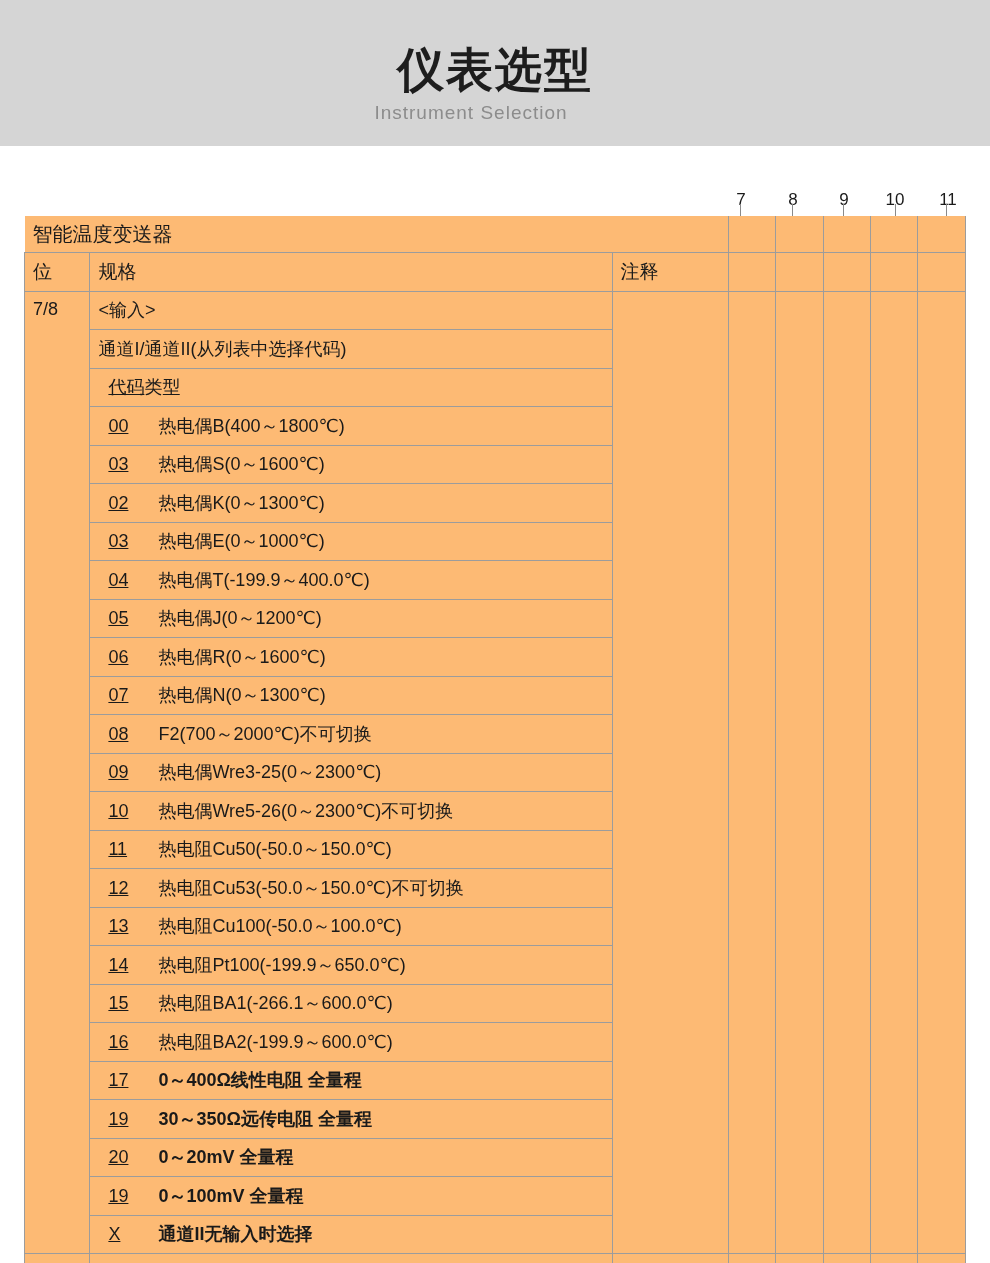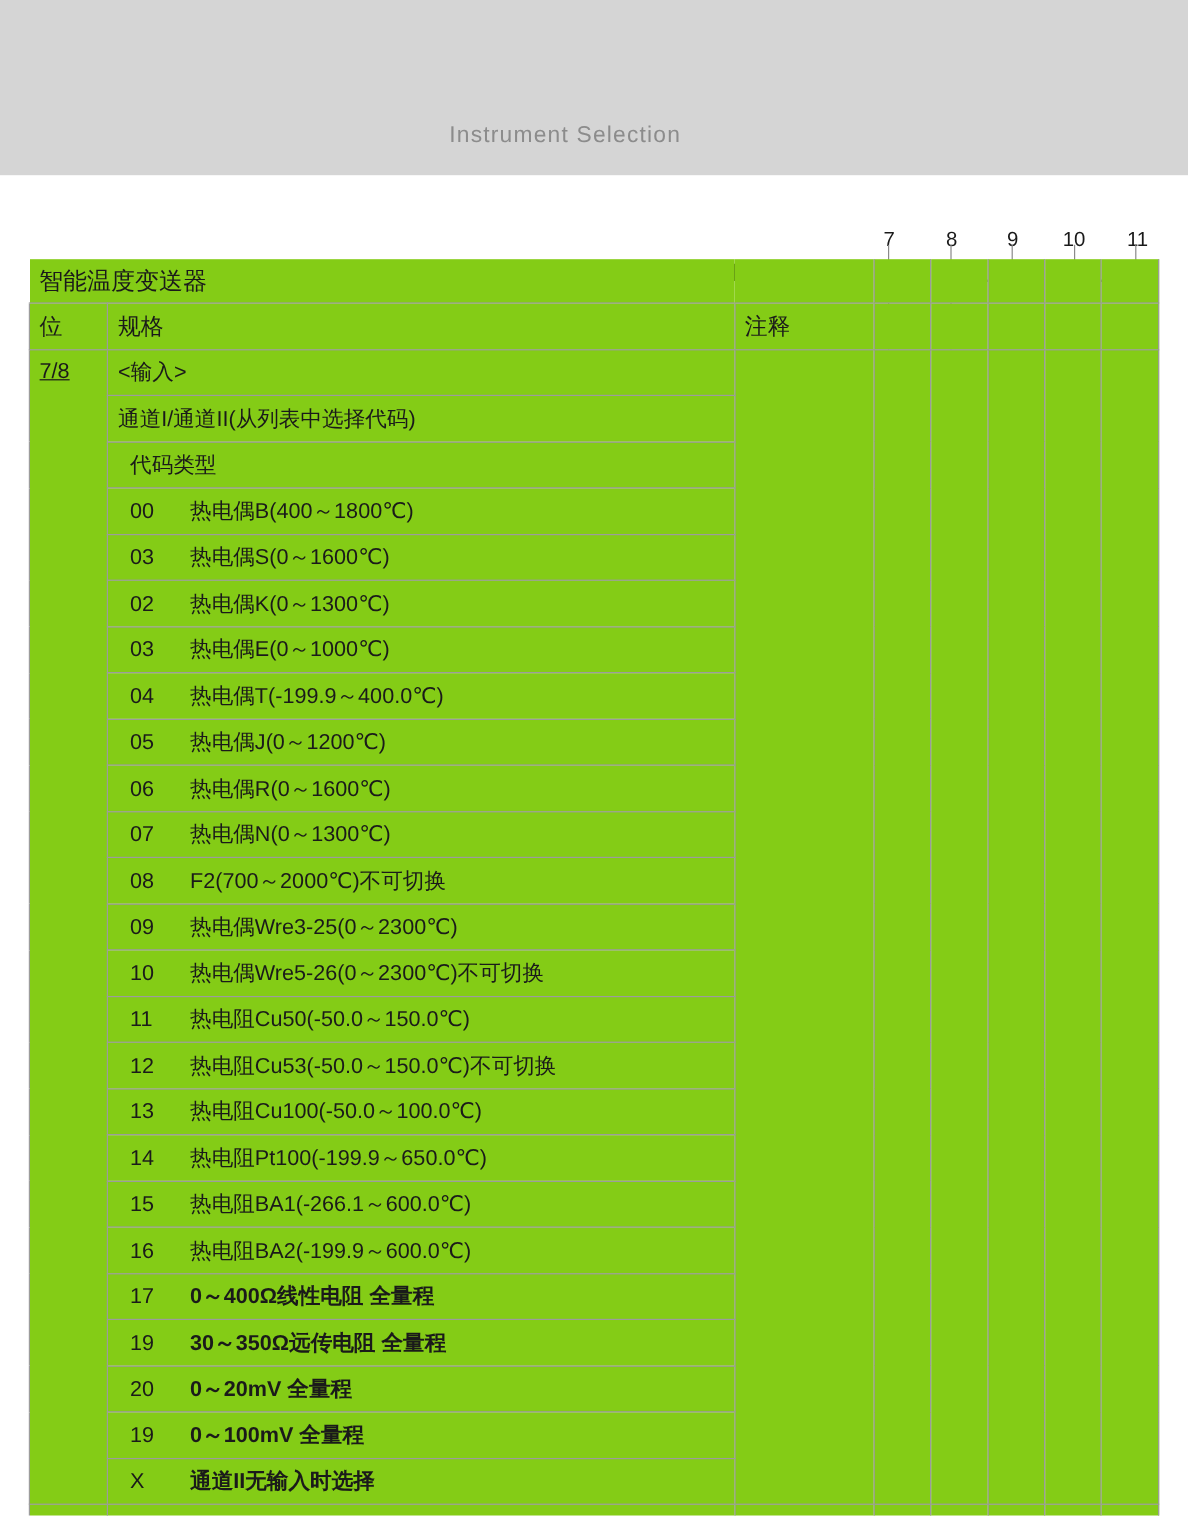--- a/index.html
+++ b/index.html
@@ -111,21 +111,21 @@
     width: 942px;
     border-collapse: collapse;
     table-layout: fixed;
   }
   .tbl td {
     border: 1px solid #9c9c9c;
     font-size: 18px;
     padding: 0 0 0 8px;
     height: 37.5px;
     vertical-align: middle;
-    background: #84cc16;
+    background: #fdba74;
     white-space: nowrap;
   }
   .col-pos   { width: 62px; text-align: left; padding-left: 8px; }
   .col-spec  { width: 495px; }
   .col-note  { width: 110px; }
   .col-blank { width: 45px; border-left: 1px solid #9c9c9c; border-right: 1px solid #9c9c9c; }
   .hdr-row td {
     font-size: 19px;
   }
   .title-row td {
@@ -136,28 +136,30 @@
   }
   .title-row td.with-line {
     border-bottom: 1px solid #9c9c9c;
   }
   .shade { background: #dcdcdc; }
   .codecell {
     display: inline-block;
     width: 46px;
     padding-left: 10px;
     box-sizing: border-box;
+    text-decoration: underline;
   }
   .spec-indent { padding-left: 14px; }
   .bold-text { font-weight: bold; }
 </style>
 </head>
 <body>
 
 <div class="banner">
+  <div class="banner-title">仪表选型</div>
   <div class="banner-sub">Instrument Selection</div>
 </div>
 
 <div class="codeblock">
 
   <div class="code-num" style="left:168px; top:0px;">7</div>
   <div class="code-num" style="left:220px; top:0px;">8</div>
   <div class="code-num" style="left:271px; top:0px;">9</div>
   <div class="code-num" style="left:322px; top:0px;">10</div>
   <div class="code-num" style="left:375px; top:0px;">11</div>
@@ -219,21 +221,21 @@
     <td>规格</td>
     <td>注释</td>
     <td></td>
     <td></td>
     <td></td>
     <td></td>
     <td></td>
   </tr>
 
   <tr>
-    <td rowspan="25" style="vertical-align:top; padding-top:7px;text-decoration:underline;">7/8</td>
+    <td rowspan="25" style="vertical-align:top; padding-top:7px;">7/8</td>
     <td>&lt;输入&gt;</td>
     <td rowspan="25"></td>
     <td rowspan="25"></td>
     <td rowspan="25"></td>
     <td rowspan="25"></td>
     <td rowspan="25"></td>
     <td rowspan="25"></td>
   </tr>
   <tr>
     <td>通道I/通道II(从列表中选择代码)</td>

